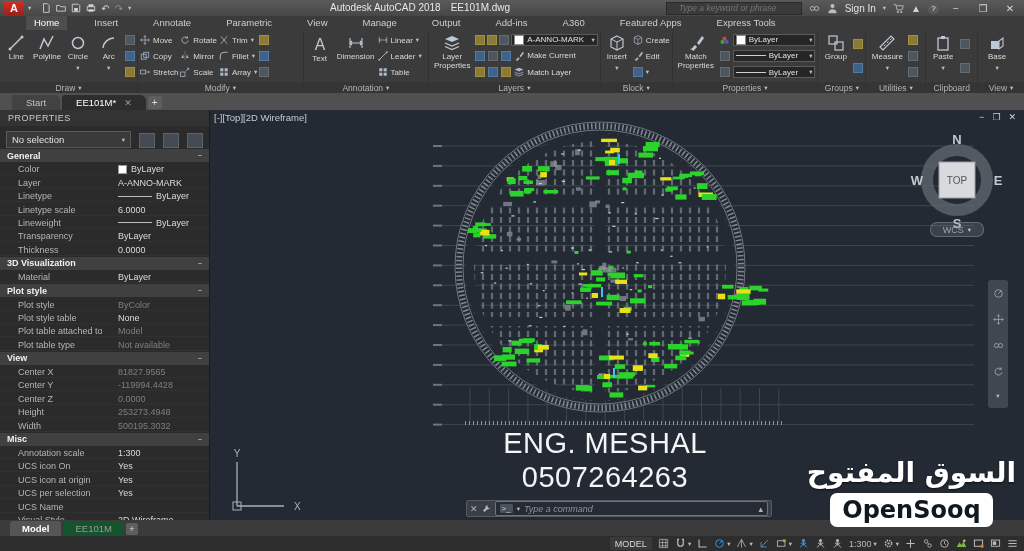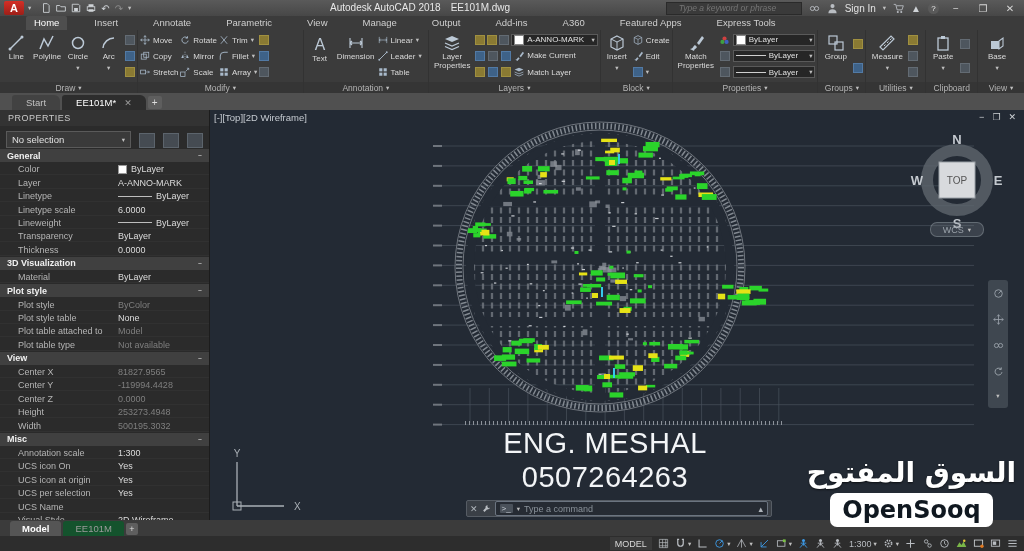--- a/index.html
+++ b/index.html
@@ -78,21 +78,21 @@
   #wcs{right:40px;top:112px;width:52px;height:13px;background:rgba(130,138,146,.25);border:1px solid rgba(160,168,176,.4);
        border-radius:7px;color:#9aa2aa;font-size:9px;display:flex;align-items:center;justify-content:center;gap:4px}
   #navbar{right:16px;top:170px;width:20px;height:128px;background:rgba(125,133,141,.32);border-radius:3px;
           display:flex;flex-direction:column;align-items:center;justify-content:space-around;color:#aeb4ba}
   #navbar svg{width:11px;height:11px;color:#9aa2aa}
   
   #cmdbar{left:256px;top:390px;width:306px;height:17px;display:flex;align-items:center;background:#3a3f46;
           border:1px solid #565c64;border-radius:2px;padding:0 3px;box-sizing:border-box;gap:4px}
   #cmd-input{flex:1;height:13px;background:#262b33;border:1px solid #6b7480;border-radius:2px;display:flex;
              align-items:center;gap:4px;padding:0 4px;font-size:9px;color:#9aa2aa}
-  #cmd-input .ph{color:#8a929a}
+  #cmd-input .ph{font-style:italic;color:#8a929a}
   #cmd-prompt{background:#4a515a;color:#cdd3d9;font-size:8px;padding:0 2px;border-radius:1px}
   
   #modelrow{left:0;top:520px;width:1024px;height:16px;background:#3b3b3b;display:flex;align-items:flex-end;
             padding-left:10px;box-sizing:border-box;gap:2px}
   .mtab{padding:2px 12px;font-size:9.5px;border-radius:3px 3px 0 0}
   .mtab.active{background:#555;color:#fff;font-weight:bold}
   .mtab.idle{color:#9b9b9b;background:#14532d}
   #statusbar{left:0;top:536px;width:1024px;height:15px;background:#2d2d2d;display:flex;align-items:center;
              justify-content:flex-end;gap:6px;padding-right:6px;box-sizing:border-box}
   .st-item{display:flex;align-items:center;gap:2px;color:#b9bdc2;font-size:9px}

